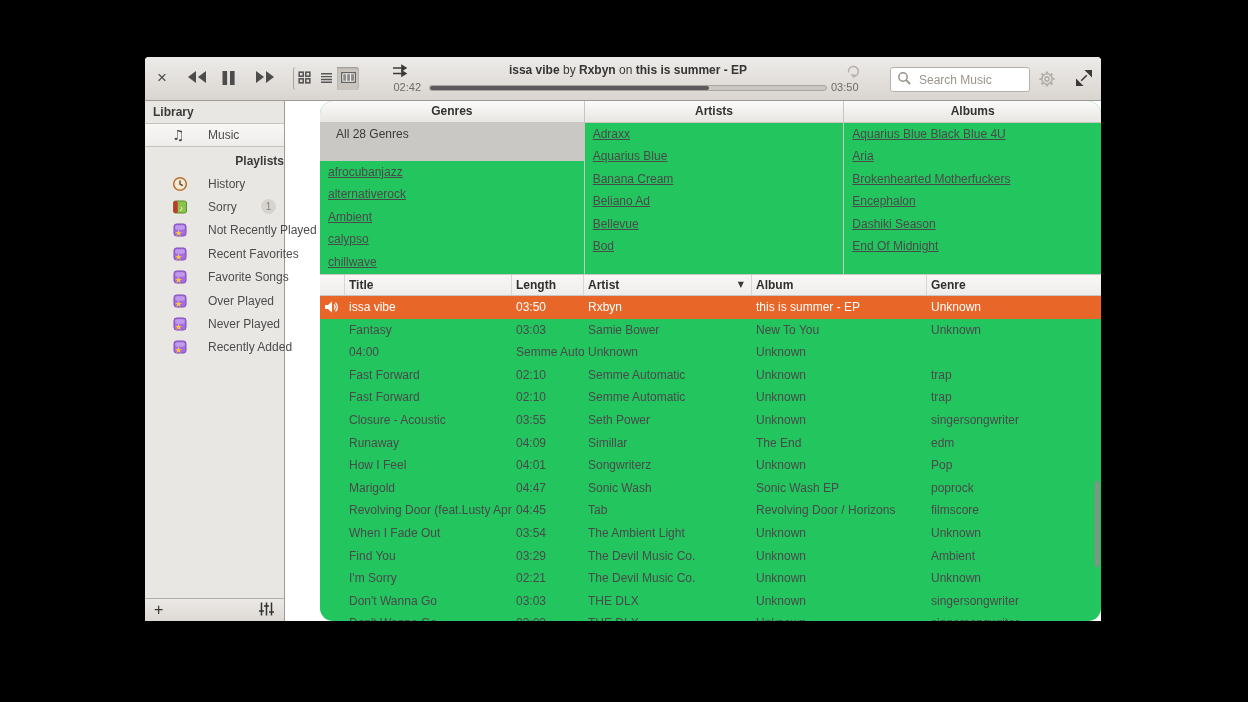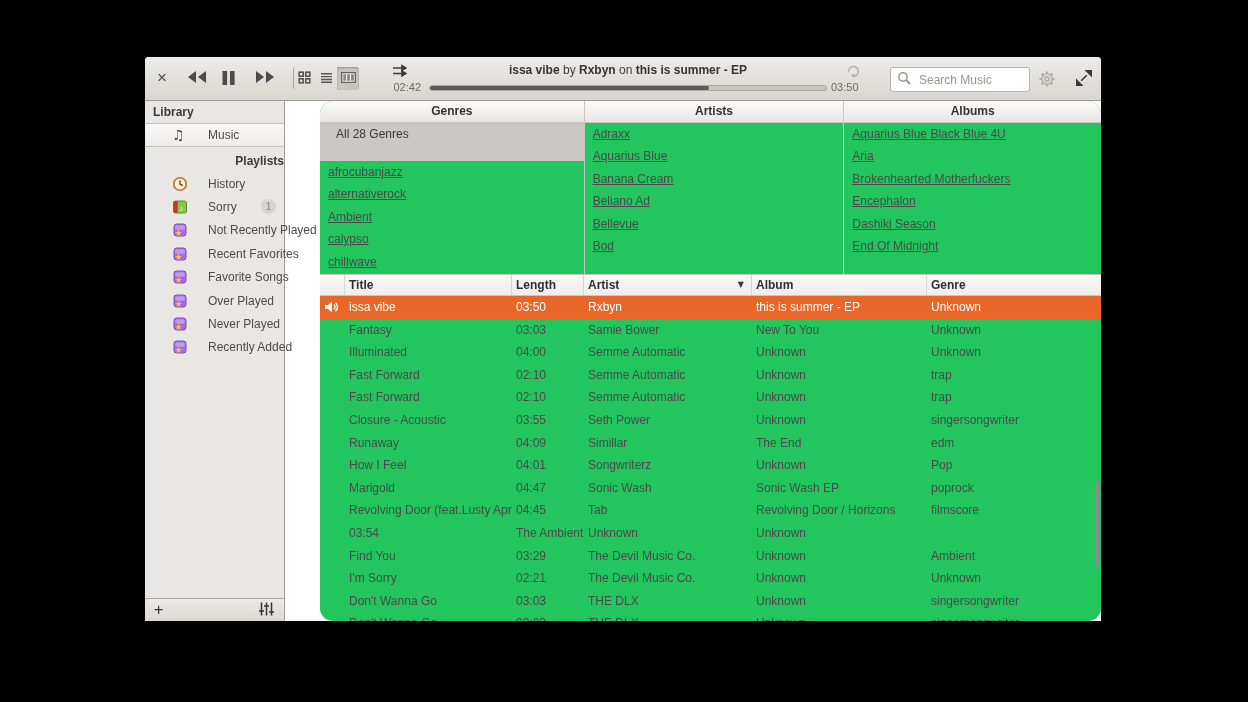--- a/index.html
+++ b/index.html
@@ -392,21 +392,20 @@
           <div class="t-row">
             <div class="c-icon"></div>
             <div>Fantasy</div>
             <div>03:03</div>
             <div>Samie Bower</div>
             <div>New To You</div>
             <div>Unknown</div>
           </div>
           <div class="t-row">
             <div class="c-icon"></div>
-            <div>Illuminated</div>
             <div>04:00</div>
             <div>Semme Automatic</div>
             <div>Unknown</div>
             <div>Unknown</div>
           </div>
           <div class="t-row">
             <div class="c-icon"></div>
             <div>Fast Forward</div>
             <div>02:10</div>
             <div>Semme Automatic</div>
@@ -456,20 +455,21 @@
           <div class="t-row">
             <div class="c-icon"></div>
             <div>Revolving Door (feat.Lusty Apricot</div>
             <div>04:45</div>
             <div>Tab</div>
             <div>Revolving Door / Horizons</div>
             <div>filmscore</div>
           </div>
           <div class="t-row">
             <div class="c-icon"></div>
+            <div>When I Fade Out</div>
             <div>03:54</div>
             <div>The Ambient Light</div>
             <div>Unknown</div>
             <div>Unknown</div>
           </div>
           <div class="t-row">
             <div class="c-icon"></div>
             <div>Find You</div>
             <div>03:29</div>
             <div>The Devil Music Co.</div>

